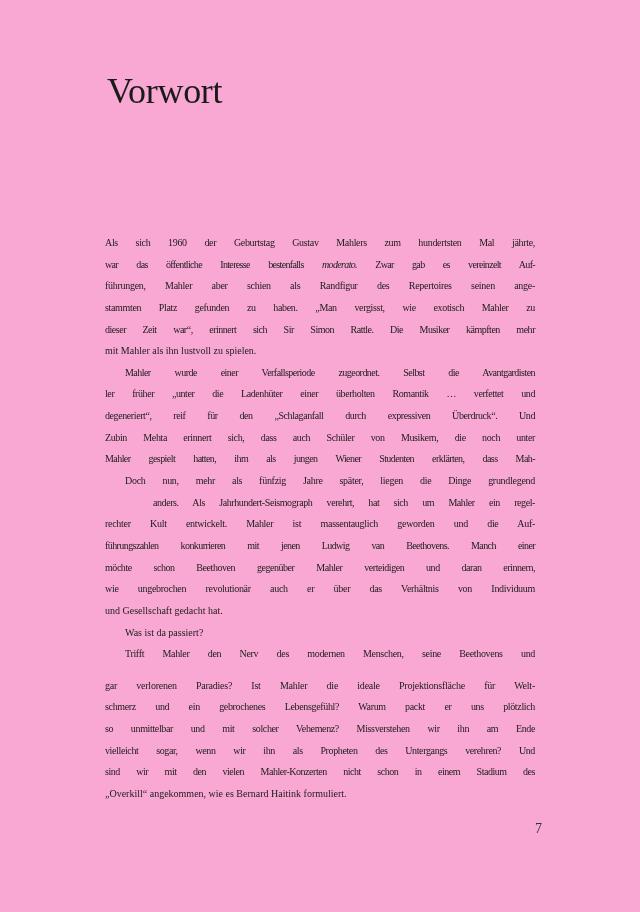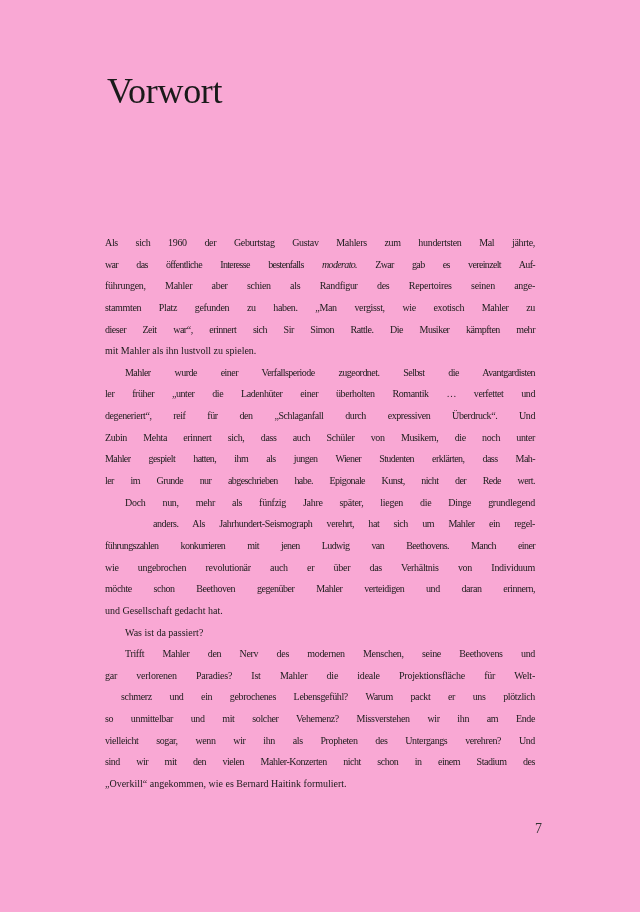--- a/index.html
+++ b/index.html
@@ -42,34 +42,34 @@
     <span class="line" style="letter-spacing: -0.28342px;"><span>führungen, Mahler aber schien als Randfigur des Repertoires seinen ange-</span></span>
     <span class="line" style="letter-spacing: -0.34331px;"><span>stammten Platz gefunden zu haben. „Man vergisst, wie exotisch Mahler zu</span></span>
     <span class="line" style="letter-spacing: -0.480625px;"><span>dieser Zeit war“, erinnert sich Sir Simon Rattle. Die Musiker kämpften mehr</span></span>
     <span class="line last"><span>mit Mahler als ihn lustvoll zu spielen.</span></span>
 
     <span class="line indent" style="letter-spacing: -0.541884px;"><span>Mahler wurde einer Verfallsperiode zugeordnet. Selbst die Avantgardisten</span></span>
     <span class="line" style="letter-spacing: -0.412373px;"><span>ler früher „unter die Ladenhüter einer überholten Romantik … verfettet und</span></span>
     <span class="line" style="letter-spacing: -0.411951px;"><span>degeneriert“, reif für den „Schlaganfall durch expressiven Überdruck“. Und</span></span>
     <span class="line" style="letter-spacing: -0.378425px;"><span>Zubin Mehta erinnert sich, dass auch Schüler von Musikern, die noch unter</span></span>
     <span class="line" style="letter-spacing: -0.568051px;"><span>Mahler gespielt hatten, ihm als jungen Wiener Studenten erklärten, dass Mah-</span></span>
-    <span class="line" style="letter-spacing: -0.564583px;"><span>ler im Grunde nur abgeschrieben habe. Epigonale Kunst, nicht der Rede wert.</span></span>
 
     <span class="line indent" style="letter-spacing: -0.283741px;"><span>Doch nun, mehr als fünfzig Jahre später, liegen die Dinge grundlegend</span></span>
     <span class="line" style="letter-spacing: -0.418708px; margin-left: 48px;"><span>anders. Als Jahrhundert-Seismograph verehrt, hat sich um Mahler ein regel-</span></span>
+    <span class="line" style="letter-spacing: -0.295573px;"><span>rechter Kult entwickelt. Mahler ist massentauglich geworden und die Auf-</span></span>
     <span class="line" style="letter-spacing: -0.582465px;"><span>führungszahlen konkurrieren mit jenen Ludwig van Beethovens. Manch einer</span></span>
+    <span class="line" style="letter-spacing: -0.447623px;"><span>möchte schon Beethoven gegenüber Mahler verteidigen und daran erinnern,</span></span>
     <span class="line" style="letter-spacing: -0.301717px;"><span>wie ungebrochen revolutionär auch er über das Verhältnis von Individuum</span></span>
-    <span class="line" style="letter-spacing: -0.447623px;"><span>möchte schon Beethoven gegenüber Mahler verteidigen und daran erinnern,</span></span>
     <span class="line last"><span>und Gesellschaft gedacht hat.</span></span>
 
     <span class="line indent last"><span>Was ist da passiert?</span></span>
 
     <span class="line indent" style="letter-spacing: -0.331913px;"><span>Trifft Mahler den Nerv des modernen Menschen, seine Beethovens und</span></span>
-    <span class="line" style="letter-spacing: -0.238176px;"><span>gar verlorenen Paradies? Ist Mahler die ideale Projektionsfläche für Welt-</span></span>
-    <span class="line" style="letter-spacing: -0.348438px; margin-left: 16px;"><span>schmerz und ein gebrochenes Lebensgefühl? Warum packt er uns plötzlich</span></span>
+    <span class="line" style="letter-spacing: -0.238176px; margin-top: 10px;"><span>gar verlorenen Paradies? Ist Mahler die ideale Projektionsfläche für Welt-</span></span>
+    <span class="line" style="letter-spacing: -0.348438px;"><span>schmerz und ein gebrochenes Lebensgefühl? Warum packt er uns plötzlich</span></span>
     <span class="line" style="letter-spacing: -0.360714px;"><span>so unmittelbar und mit solcher Vehemenz? Missverstehen wir ihn am Ende</span></span>
     <span class="line" style="letter-spacing: -0.377568px;"><span>vielleicht sogar, wenn wir ihn als Propheten des Untergangs verehren? Und</span></span>
     <span class="line" style="letter-spacing: -0.466824px;"><span>sind wir mit den vielen Mahler-Konzerten nicht schon in einem Stadium des</span></span>
     <span class="line last"><span>„Overkill“ angekommen, wie es Bernard Haitink formuliert.</span></span>
   </div>
 
   <div class="page-number">7</div>
 </div>
 
 </body></html>

